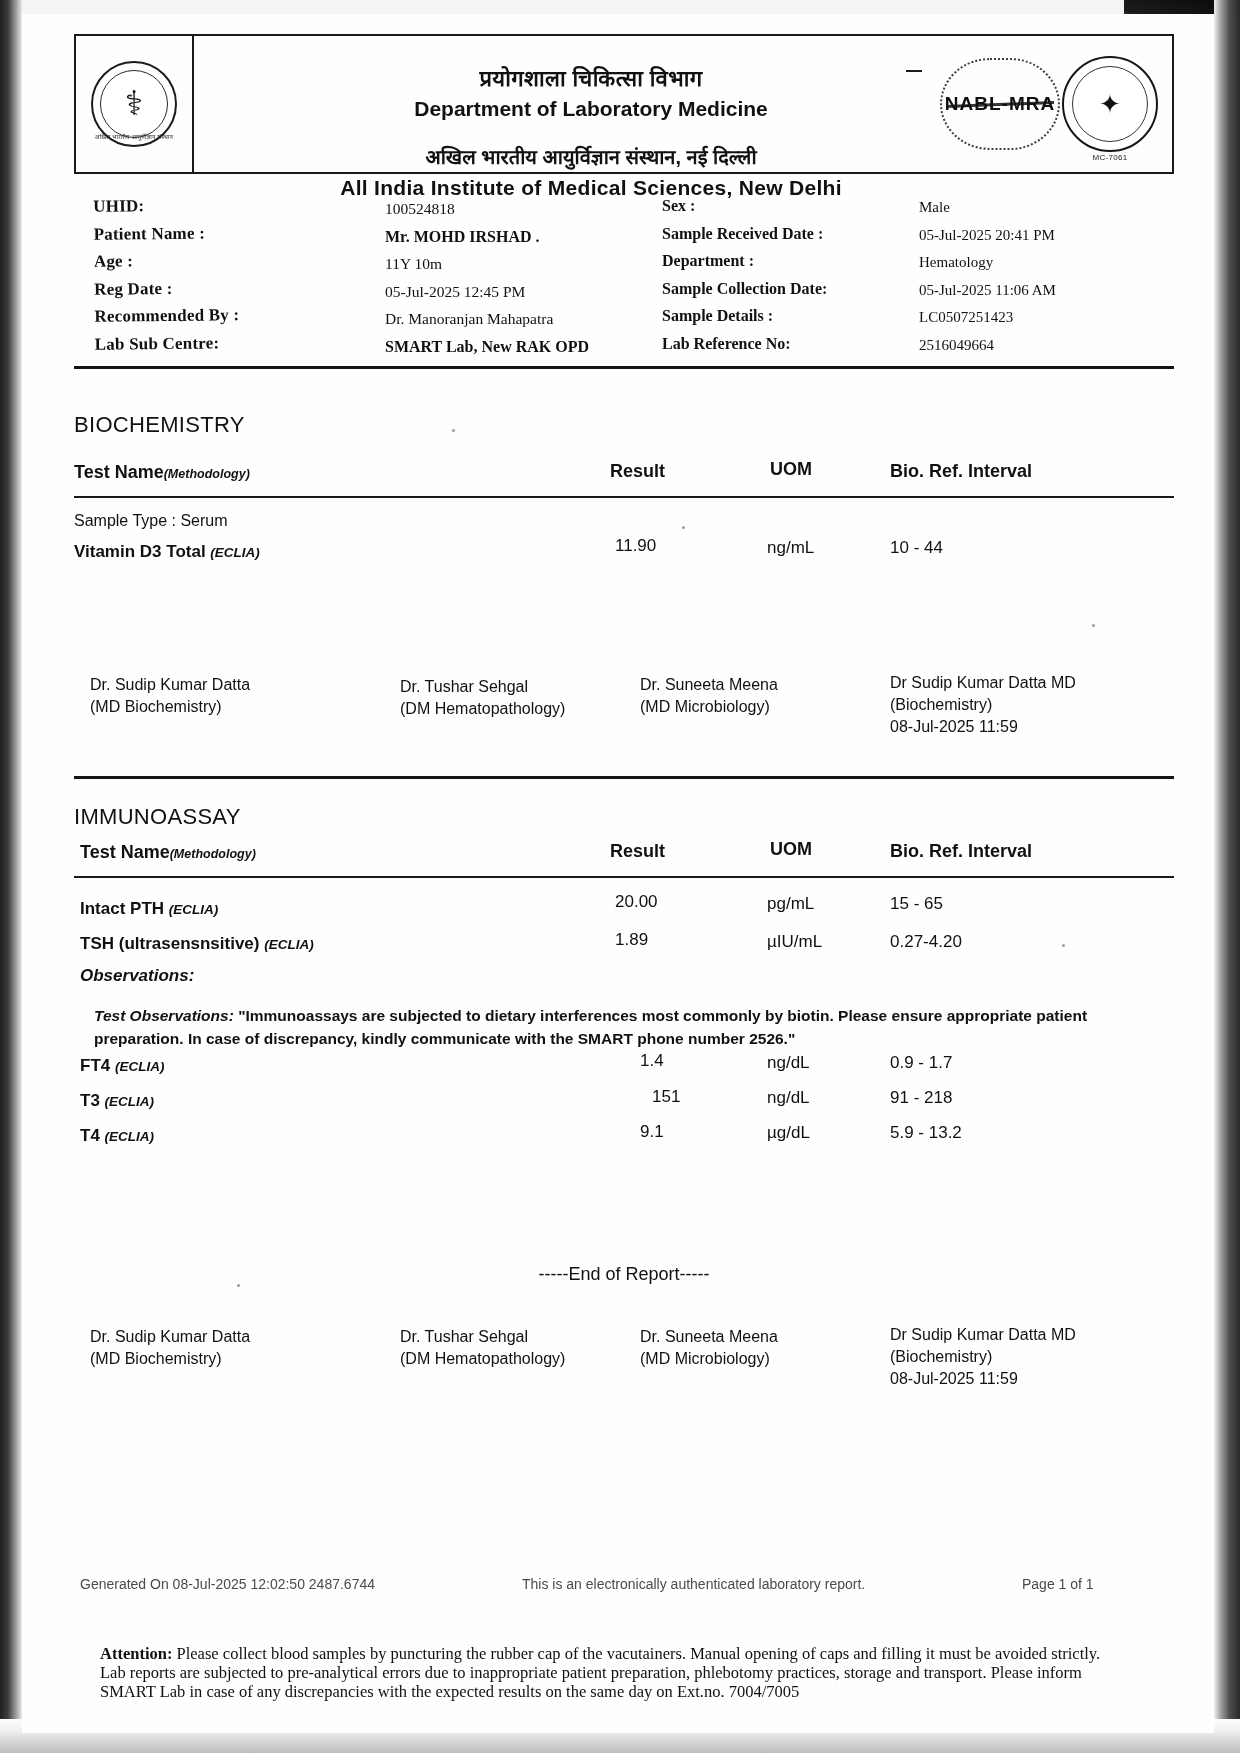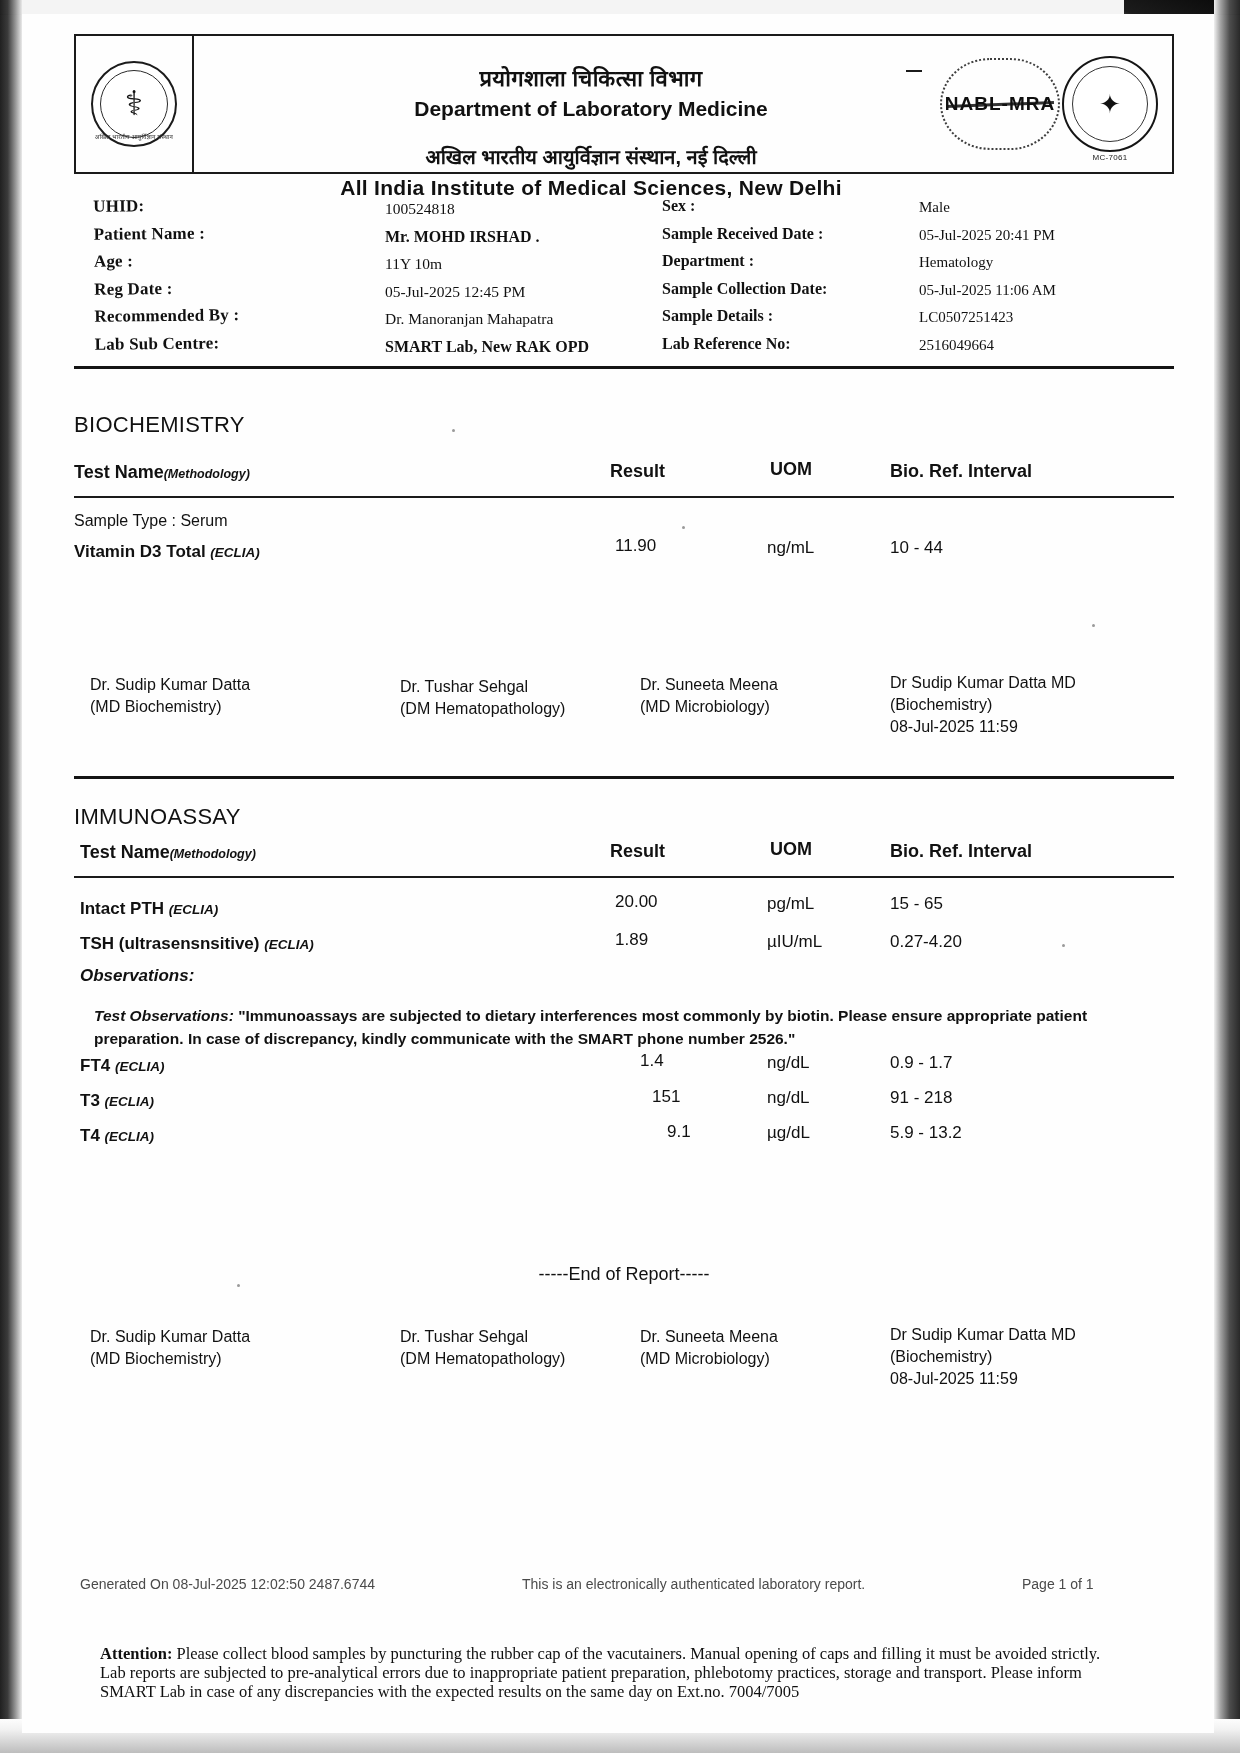--- a/index.html
+++ b/index.html
@@ -510,21 +510,21 @@
       <span class="meth">(ECLIA)</span>
     </div>
     <div class="row-val" style="left:618px; top:1073px;margin-left:12px;">151</div>
     <div class="row-uom" style="left:745px; top:1074px;">ng/dL</div>
     <div class="row-ref" style="left:868px; top:1074px;">91 - 218</div>
 
     <div class="row-name" style="left:58px; top:1112px;">
       <b>T4</b>
       <span class="meth">(ECLIA)</span>
     </div>
-    <div class="row-val" style="left:618px; top:1108px;margin-left:27px;">9.1</div>
+    <div class="row-val" style="left:618px; top:1108px;">9.1</div>
     <div class="row-uom" style="left:745px; top:1109px;">µg/dL</div>
     <div class="row-ref" style="left:868px; top:1109px;">5.9 - 13.2</div>
 
     <div class="endrep" style="left:52px; top:1250px;">-----End of Report-----</div>
 
     <div class="signblock" style="left:68px; top:1312px;">
       <div>Dr. Sudip Kumar Datta</div>
       <div>(MD Biochemistry)</div>
     </div>
     <div class="signblock" style="left:378px; top:1312px;">

